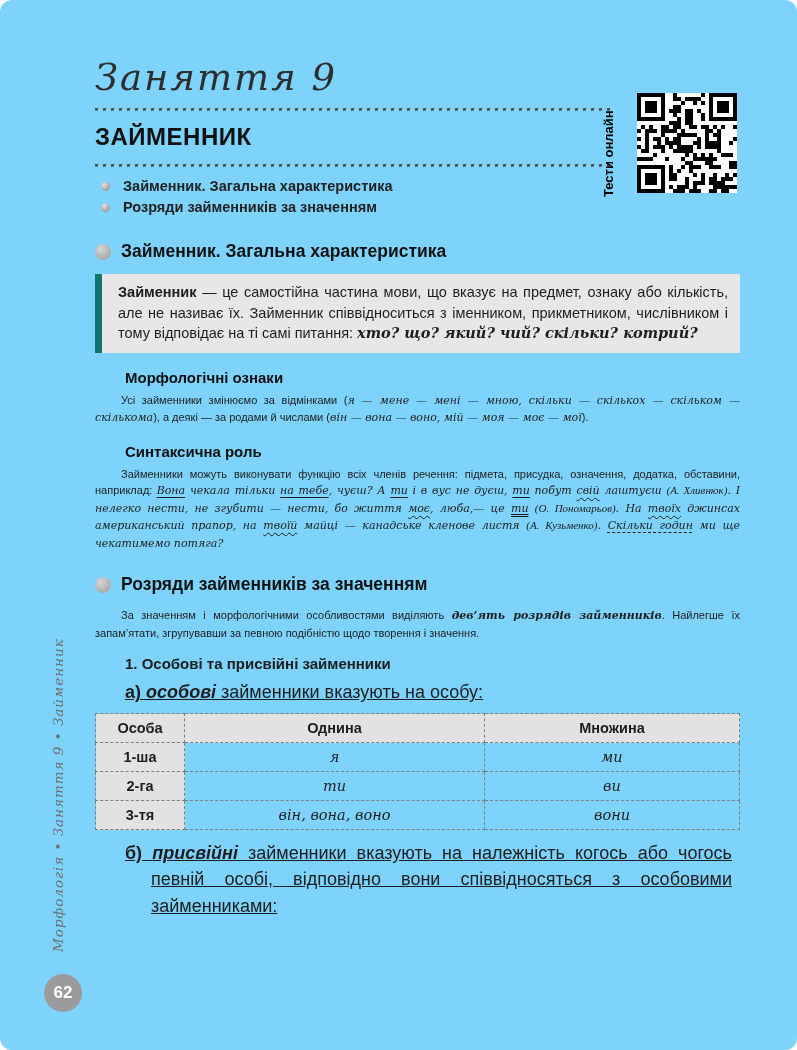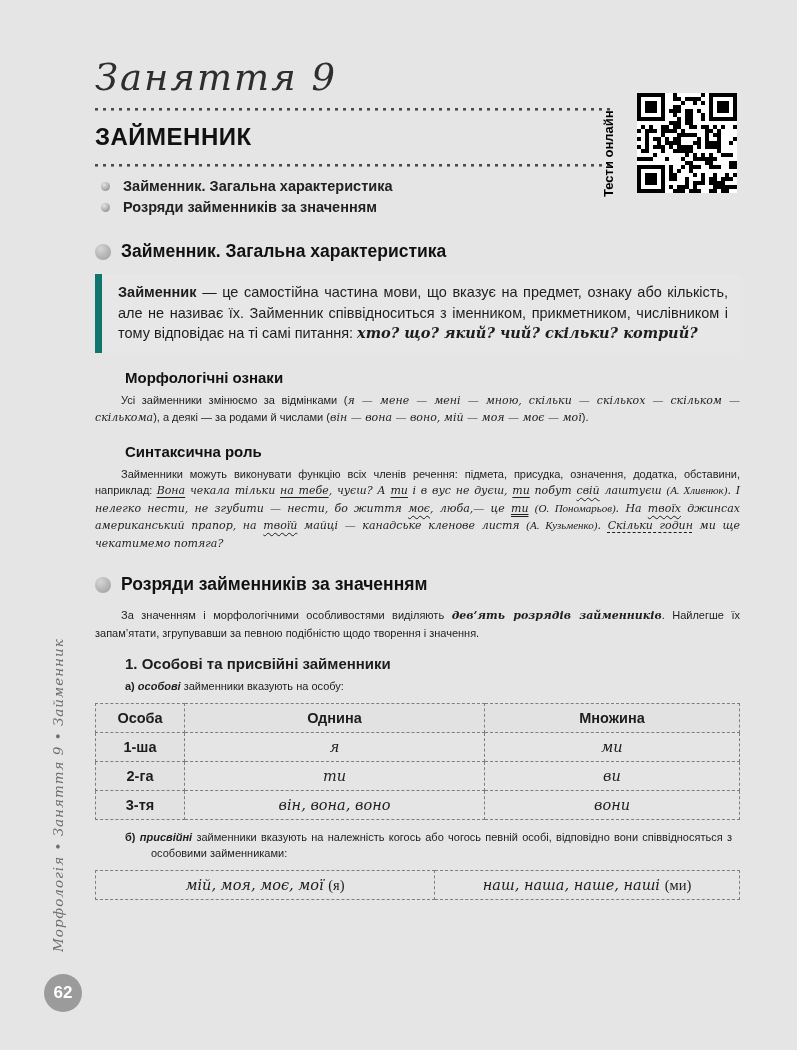--- a/index.html
+++ b/index.html
@@ -1,17 +1,17 @@
 <!DOCTYPE html>
 <html lang="uk"><head>
 <meta charset="utf-8">
 <style>
   html,body{margin:0;padding:0;background:#fff;}
-  .page{position:relative;width:797px;height:1050px;background:#e5e5e5;overflow:hidden;
-        font-family:"Liberation Sans",sans-serif;color:#1d1d1d;}
+  .page{position:relative;width:797px;height:1050px;background:#7dd3fc;overflow:hidden;
+        font-family:"Liberation Sans",sans-serif;color:#1d1d1d;border-radius:12px;}
   .main{position:absolute;left:95px;top:56px;width:645px;}
 
   .script-title{font-family:"DejaVu Serif",serif;font-style:italic;font-weight:400;
     font-size:37px;color:#2e2e2e;margin:0 0 9px 0;letter-spacing:2px;}
   .dotted{height:3px;width:517px;
     background:repeating-linear-gradient(to right,#4c4c4c 0 2.6px,transparent 2.6px 8px);
     background-position:left center;background-size:100% 2.6px;background-repeat:no-repeat;}
   .chapter-title{font-size:24px;font-weight:bold;letter-spacing:.5px;margin:12px 0 13px 0;color:#111;}
 
   .toc{margin:11px 0 0 6px;}
@@ -36,21 +36,21 @@
   .note{font-family:"Liberation Serif",serif;font-style:normal;}
   .b{font-weight:bold;}
   .bi{font-weight:bold;font-style:italic;}
   .q{font-family:"DejaVu Serif",serif;font-style:italic;font-weight:bold;}
   .u-solid{text-decoration:underline;text-decoration-thickness:1px;text-underline-offset:3px;}
   .u-wavy{text-decoration:underline wavy;text-decoration-thickness:1px;text-underline-offset:3px;}
   .u-double{text-decoration:underline double;text-underline-offset:2px;}
   .u-dash{text-decoration:underline dashed;text-decoration-thickness:1px;text-underline-offset:3px;}
 
   .item-title{font-size:15px;font-weight:bold;margin:14px 0 7px 30px;}
-  .sub-item{font-size:11px;line-height:1.45;margin:0 8px 8px 56px;text-indent:-26px;text-align:justify;}
+  .sub-item{font-size:18px;line-height:1.45;margin:0 8px 8px 56px;text-indent:-26px;text-align:justify;text-decoration:underline;}
 
   table{width:645px;border-collapse:collapse;font-size:14.5px;margin:4px 0 10px 0;}
   td,th{border:1.6px dashed #7e7e7e;padding:3px 8px;text-align:center;height:22px;}
   th{background:#e2e2e2;font-weight:bold;}
   td.shaded{background:#e2e2e2;font-weight:bold;width:72px;}
   .pron{font-family:"DejaVu Serif",serif;font-style:italic;}
 
   .qr-label{position:absolute;left:601px;top:197px;transform:rotate(-90deg);
     transform-origin:top left;font-size:13px;font-weight:bold;width:104px;color:#000;}
   .qr-svg{position:absolute;left:637px;top:93px;}
@@ -130,24 +130,20 @@
         <td class="pron">він, вона, воно</td>
         <td class="pron">вони</td>
       </tr>
     </tbody>
       </table>
 
     <div class="sub-item"><span class="b">б) </span><span class="bi">присвійні</span><span> займенники вказують на належність когось або чогось певній особі, відповідно вони співвідносяться з особовими займенниками:</span></div>
 
     <table>
       <tbody>
-          <tr>
-        <td style="width:322px;"><span class="hand">мій, моя, моє, мої </span><span class="note">(я)</span></td>
-        <td><span class="hand">наш, наша, наше, наші </span><span class="note">(ми)</span></td>
-      </tr>
 
     </tbody>
       </table>
 
   </div>
 
   <div class="qr-label">Тести онлайн</div>
   <svg class="qr-svg" width="100" height="100" viewBox="0 0 25 25" shape-rendering="crispEdges">
       <rect x="0" y="0" width="25" height="25" fill="#fff"></rect>
       <rect x="0" y="0" width="7" height="7" fill="#000"></rect>

